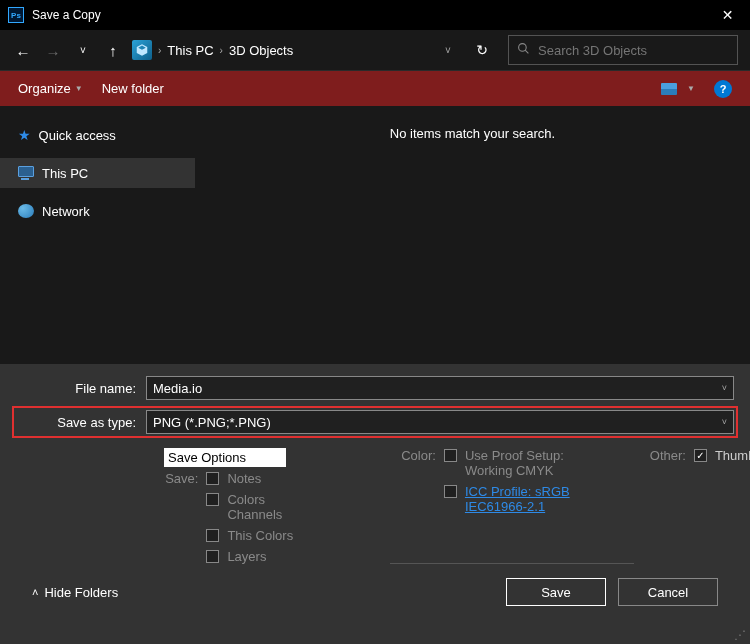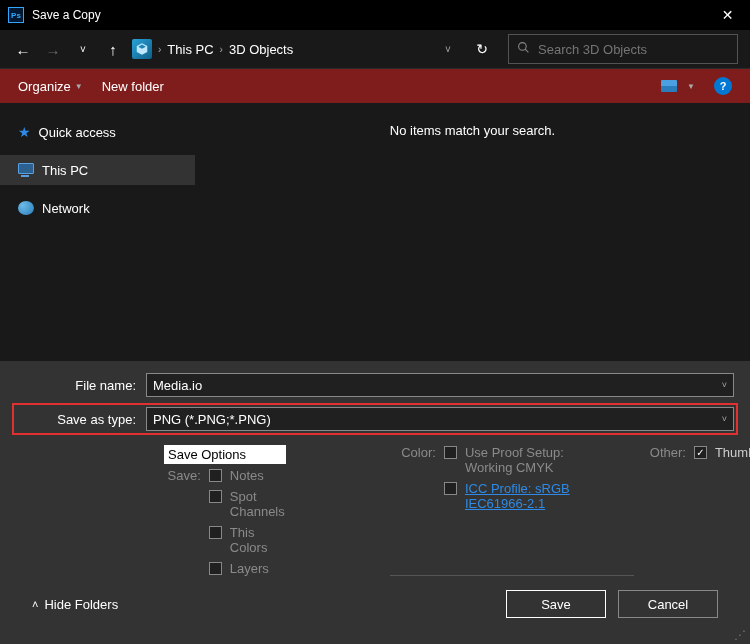--- a/index.html
+++ b/index.html
@@ -175,21 +175,21 @@
         <div class="opt-title">Save Options</div>
         <div class="opt-line">
           <span class="opt-label">Save:</span>
           <div class="opt-col">
             <div class="opt-line">
                 <span class="chk"></span>
                 <span class="opt-text">Notes</span>
               </div>
             <div class="opt-line">
                 <span class="chk"></span>
-                <span class="opt-text">Spot Channels</span>
+                <span class="opt-text">Colors Channels</span>
               </div>
             <div class="opt-line">
                 <span class="chk"></span>
                 <span class="opt-text">This Colors</span>
               </div>
             <div class="opt-line">
                 <span class="chk"></span>
                 <span class="opt-text">Layers</span>
               </div>
           </div>

